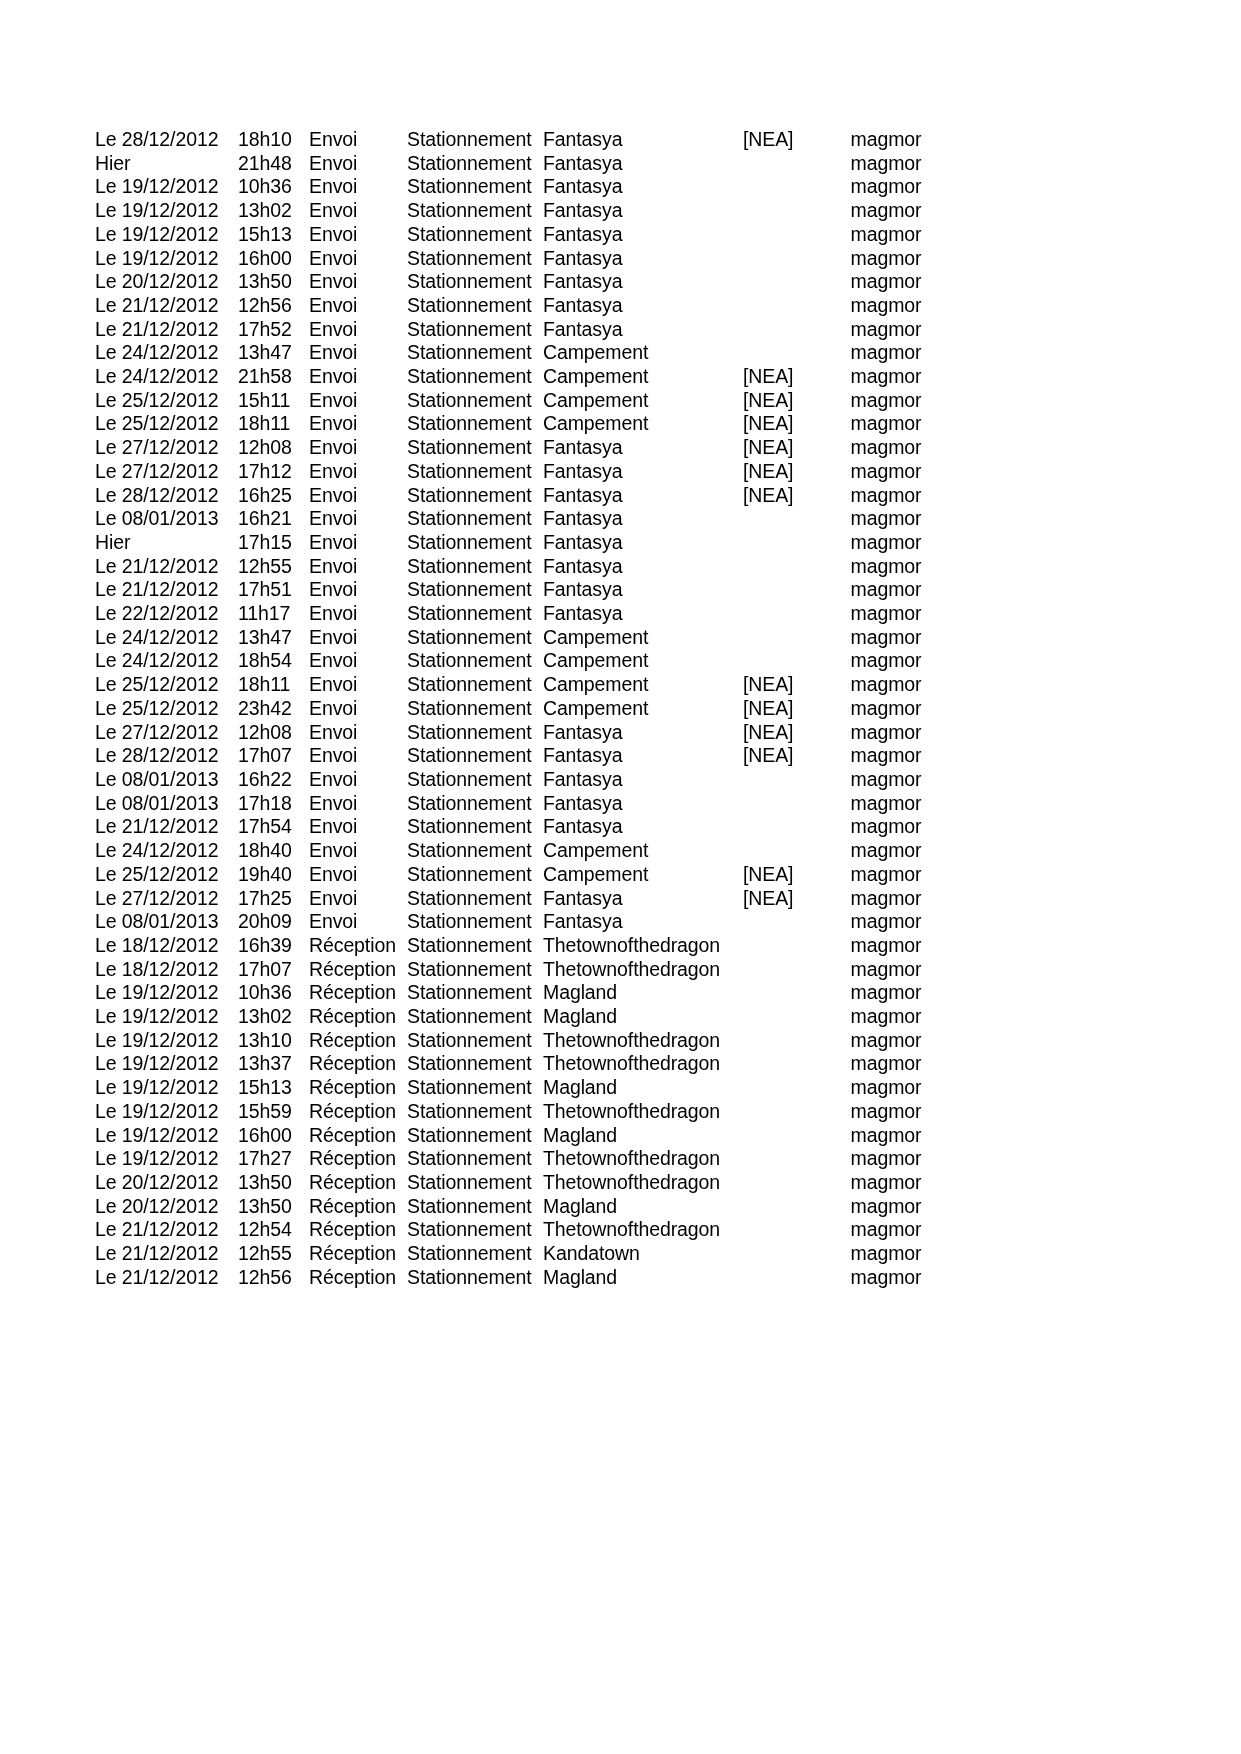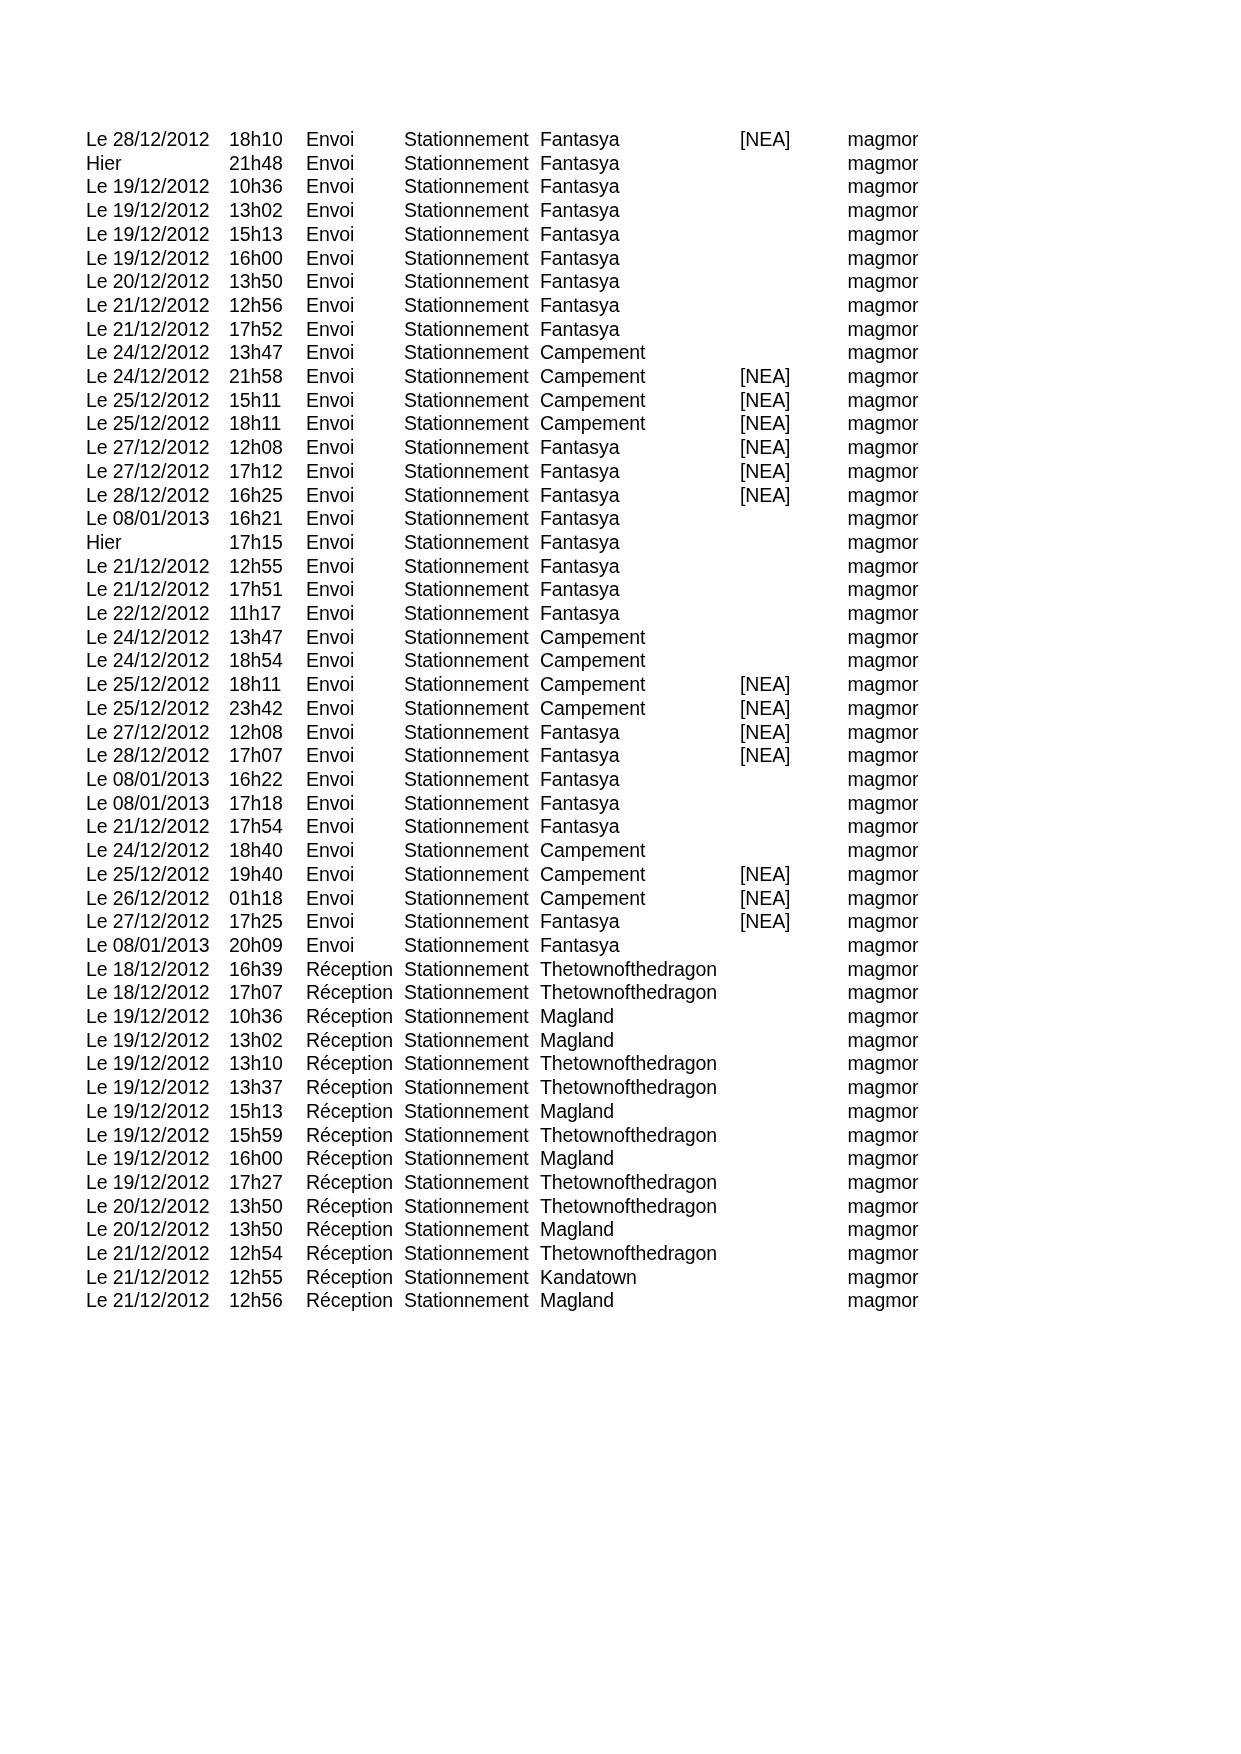--- a/index.html
+++ b/index.html
@@ -15,37 +15,37 @@
   .page {
     position: relative;
     width: 1241px;
     height: 1754px;
     background: #ffffff;
     box-sizing: border-box;
     overflow: hidden;
   }
   .log-table {
     position: absolute;
-    left: 86px;
+    left: 95px;
     top: 128px;
     border-collapse: collapse;
     font-size: 19.5px;
     line-height: 23.7px;
   }
   .log-table td {
     padding: 0;
     margin: 0;
     white-space: nowrap;
     vertical-align: top;
     font-weight: normal;
     letter-spacing: -0.1px;
   }
   
   td.col-date      { width: 143px; padding-right: 0px; }
-  td.col-time      { width:  62px; padding-right: 15px; margin-top: 44px; }
+  td.col-time      { width:  62px; padding-right: 9px; margin-top: 44px; }
   td.col-direction { width:  98px; padding-right: 0px; }
   td.col-subject   { width: 136px; padding-right: 0px; }
   td.col-contact   { width: 192px; padding-right: 8px; }
   td.col-flag      { width:  98px; padding-right: 0px; margin-left: 12px; }
   td.col-account   { width:  90px; text-align: center; }
 </style>
 </head>
 <body>
 
 <div class="page">
@@ -333,29 +333,20 @@
         <tr>
           <td class="col-date">Le 25/12/2012</td>
           <td class="col-time">19h40</td>
           <td class="col-direction">Envoi</td>
           <td class="col-subject">Stationnement</td>
           <td class="col-contact">Campement</td>
           <td class="col-flag">[NEA]</td>
           <td class="col-account">magmor</td>
         </tr>
         <tr>
-          <td class="col-date">Le 26/12/2012</td>
-          <td class="col-time">01h18</td>
-          <td class="col-direction">Envoi</td>
-          <td class="col-subject">Stationnement</td>
-          <td class="col-contact">Campement</td>
-          <td class="col-flag">[NEA]</td>
-          <td class="col-account">magmor</td>
-        </tr>
-        <tr>
           <td class="col-date">Le 27/12/2012</td>
           <td class="col-time">17h25</td>
           <td class="col-direction">Envoi</td>
           <td class="col-subject">Stationnement</td>
           <td class="col-contact">Fantasya</td>
           <td class="col-flag">[NEA]</td>
           <td class="col-account">magmor</td>
         </tr>
         <tr>
           <td class="col-date">Le 08/01/2013</td>

